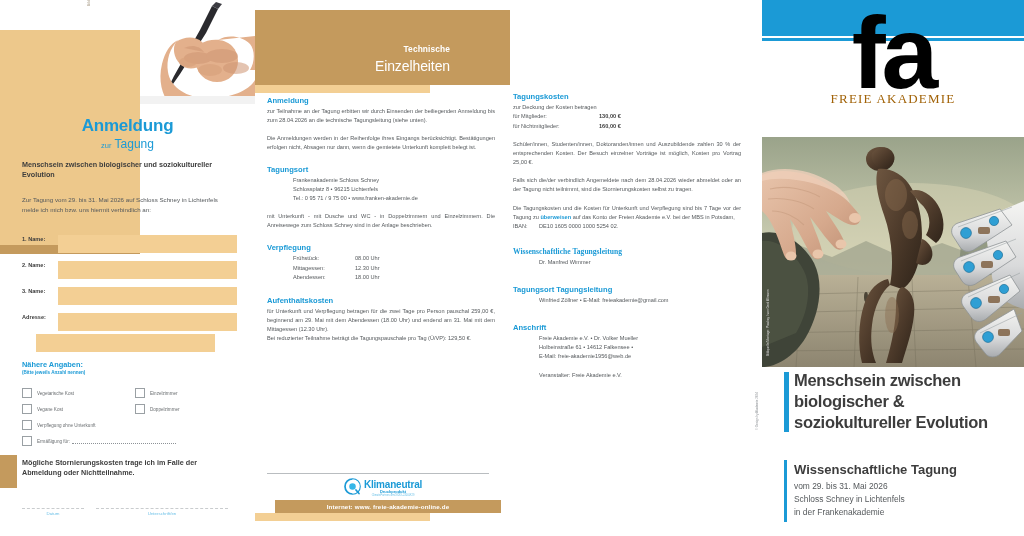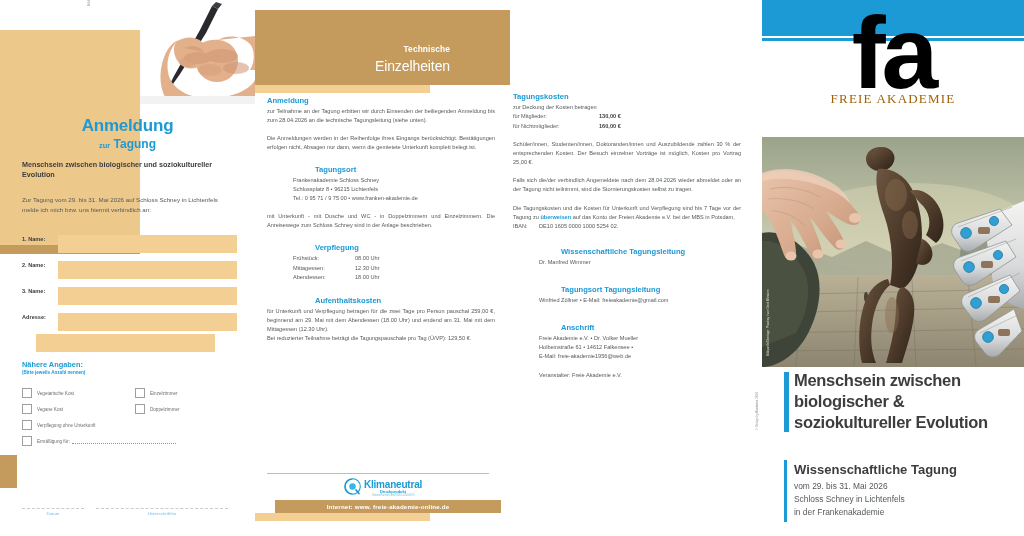--- a/index.html
+++ b/index.html
@@ -20,21 +20,21 @@
   .tan-strip-tl{left:0;top:245px;width:140px;height:9px;background:#c49a5d;}
   .tan-block-tl2{left:48px;top:30px;width:92px;height:215px;background:#edc88b;}
 
   .photo-hand{left:140px;top:0;width:115px;height:104px;overflow:hidden;background:#fff;}
   .credit-v{left:87px;top:6px;width:70px;height:9px;transform:rotate(-90deg);
             transform-origin:0 0;font-size:3.2px;color:#8b7a5e;letter-spacing:.2px;
             white-space:nowrap;}
 
   .anm-title{left:0;top:116px;width:255px;text-align:center;}
   .anm-title .t1{font-size:17px;font-weight:bold;color:#1b9ad6;letter-spacing:-0.2px;}
-  .anm-title .t2{font-size:12px;font-weight:bold;color:#1b9ad6;margin-top:1px;}
+  .anm-title .t2{font-size:12px;font-weight:normal;color:#1b9ad6;margin-top:1px;}
   .anm-title .t2 .small{font-size:7.5px;}
 
   .anm-sub{left:22px;top:160px;width:215px;font-size:7.2px;font-weight:bold;
            line-height:1.42;color:#3d3d3d;}
   .anm-intro{left:22px;top:195px;width:212px;font-size:6.2px;line-height:1.55;color:#55595c;}
 
   .field-row{left:22px;width:215px;height:20px;}
   .field-lbl{position:absolute;left:0;top:1px;width:32px;font-size:5.6px;font-weight:bold;color:#3d3d3d;}
   .field-box{position:absolute;left:36px;top:0;width:179px;height:18px;background:#f3cf94;}
   .field-box-wide{left:36px;width:179px;height:18px;background:#f3cf94;}
@@ -63,21 +63,21 @@
   .mid-banner .b1{position:absolute;left:0;top:34px;width:195px;text-align:right;
       font-size:8.4px;font-weight:bold;color:#ffffff;letter-spacing:.1px;}
   .mid-banner .b2{position:absolute;left:0;top:48px;width:195px;text-align:right;
       font-size:14px;font-weight:normal;color:#ffffff;letter-spacing:-0.1px;}
 
   .col{position:absolute;width:228px;}
   #col-a{left:12px;top:96px;}
   #col-b{left:258px;top:92px;}
 
   .sec-h{font-size:7.6px;font-weight:bold;color:#1b9ad6;margin-bottom:2px;}
-  .sec-h.sp{margin-top:13px;margin-left:48px;}
+  .sec-h.sp{margin-top:13px;}
   .indent{padding-left:26px;}
   .ind-line{font-size:5.6px;line-height:1.62;color:#55595c;}
 
   .meal{display:flex;font-size:5.6px;line-height:1.7;color:#55595c;padding-left:26px;}
   .meal .m1{width:62px;}
   .meal .m2{width:60px;}
 
   .costrow{display:flex;font-size:5.6px;line-height:1.72;color:#55595c;}
   .costrow .c1{width:86px;}
   .costrow .c2{font-weight:bold;color:#3d3d3d;}
@@ -209,20 +209,21 @@
     </div>
 
     <div class="cbrow" style="left:135px;top:388px;">
       <span class="cbox"></span><span class="cblabel">Einzelzimmer</span>
     </div>
     <div class="cbrow" style="left:135px;top:404px;">
       <span class="cbox"></span><span class="cblabel">Doppelzimmer</span>
     </div>
 
     <div class="abs tan-left-bot"></div>
+    <div class="abs storno">Mögliche Stornierungskosten trage ich im Falle der Abmeldung oder Nichtteilnahme.</div>
 
     <div class="sigline" style="left:22px;top:508px;width:62px;"></div>
     <div class="siglbl" style="left:22px;top:511px;width:62px;">Datum</div>
     <div class="sigline" style="left:96px;top:508px;width:132px;"></div>
     <div class="siglbl" style="left:96px;top:511px;width:132px;">Unterschrift/en</div>
   </div>
 
   <div class="abs" id="panel-mid">
 
     <div class="abs mid-banner">
@@ -281,21 +282,21 @@
       <div class="body-txt para">Falls sich die/der verbindlich Angemeldete nach dem 28.04.2026 wieder abmeldet oder an der Tagung nicht teilnimmt, sind die Stornierungskosten selbst zu tragen.</div>
 
       <div class="body-txt para">
         <span>Die Tagungskosten und die Kosten für Unterkunft und   Verpflegung sind bis 7 Tage vor der Tagung zu </span><span class="blue" style="font-weight:bold;">überweisen</span><span> auf das Konto der Freien Akademie e.V. bei der MBS in Potsdam,</span>
       </div>
       <div class="costrow" style="margin-top:0;">
         <span class="c1" style="width:26px;">IBAN:</span>
         <span style="color:#55595c;">DE10 1605 0000 1000 5254 02.</span>
       </div>
 
-      <div class="sec-h sp" style="margin-top:16px;">Wissenschaftliche Tagungsleitung</div>
+      <div class="sec-h sp" style="margin-top:16px;font-family:Liberation Serif, serif;">Wissenschaftliche Tagungsleitung</div>
       <div class="indent">
         <div class="ind-line">Dr. Manfred Wimmer</div>
       </div>
 
       <div class="sec-h sp" style="margin-top:18px;">Tagungsort Tagungsleitung</div>
       <div class="indent">
         <div class="ind-line">Winfried Zöllner • E-Mail: freieakademie@gmail.com</div>
       </div>
 
       <div class="sec-h sp" style="margin-top:18px;">Anschrift</div>

